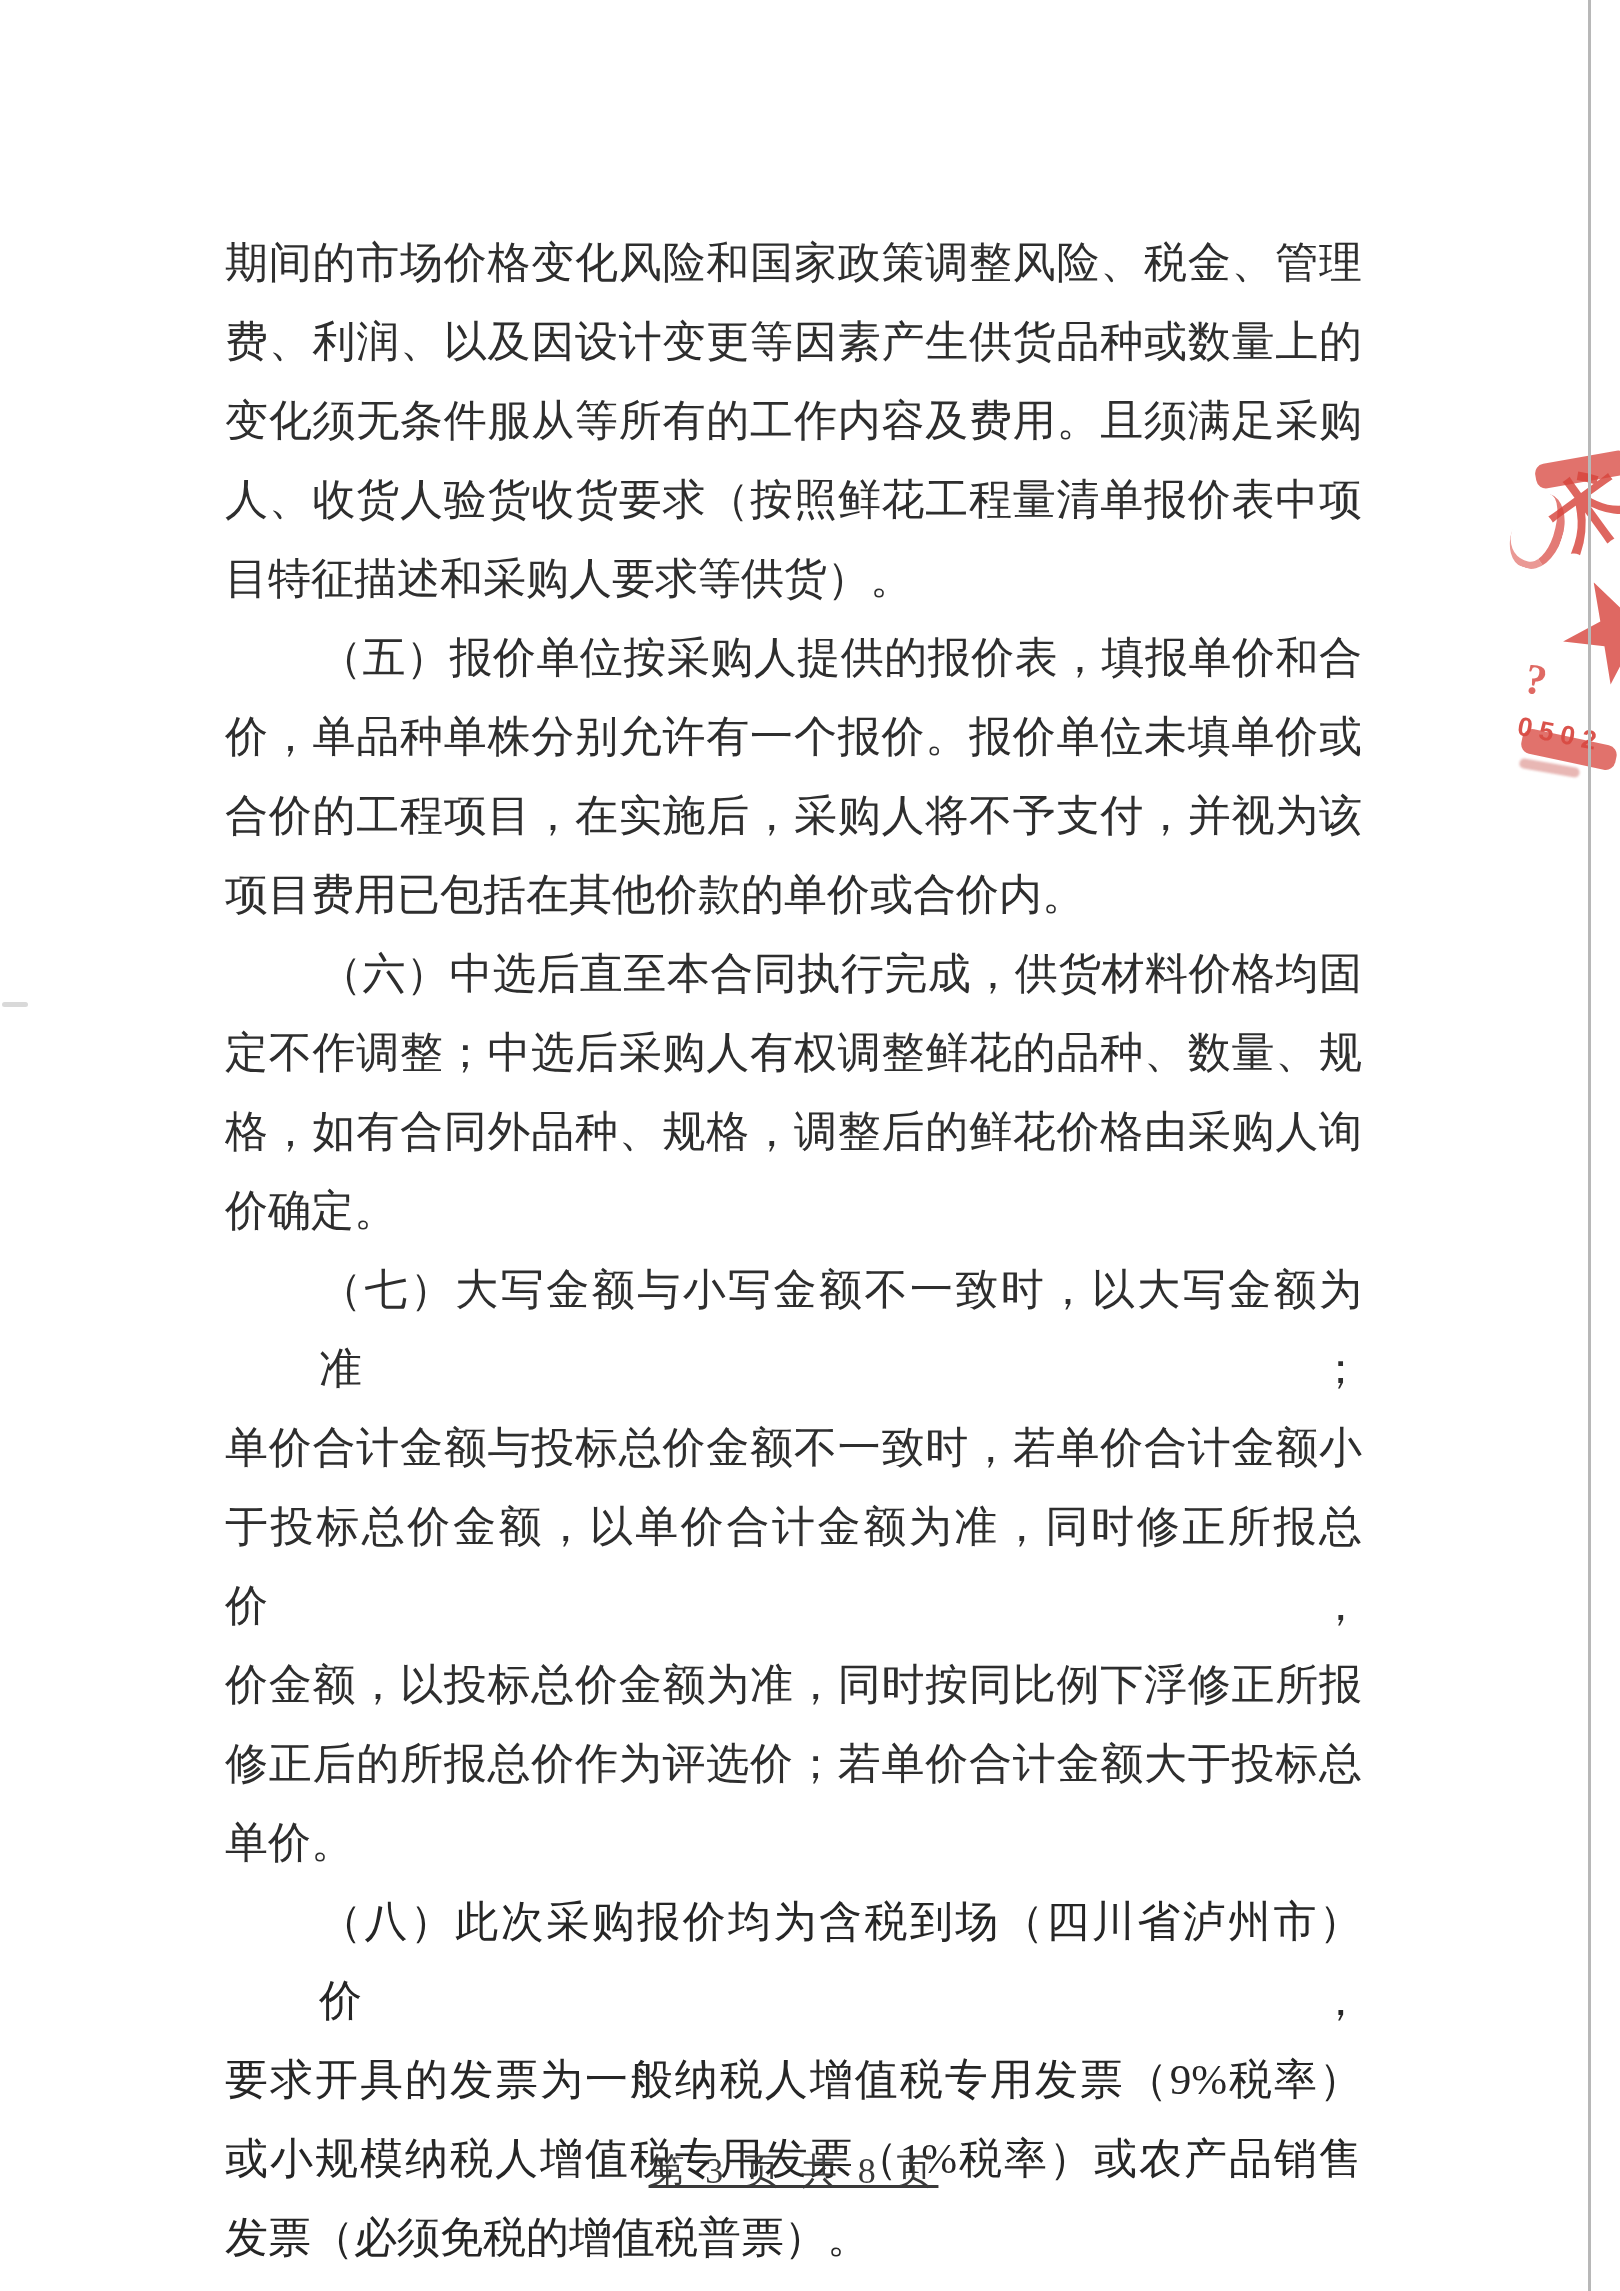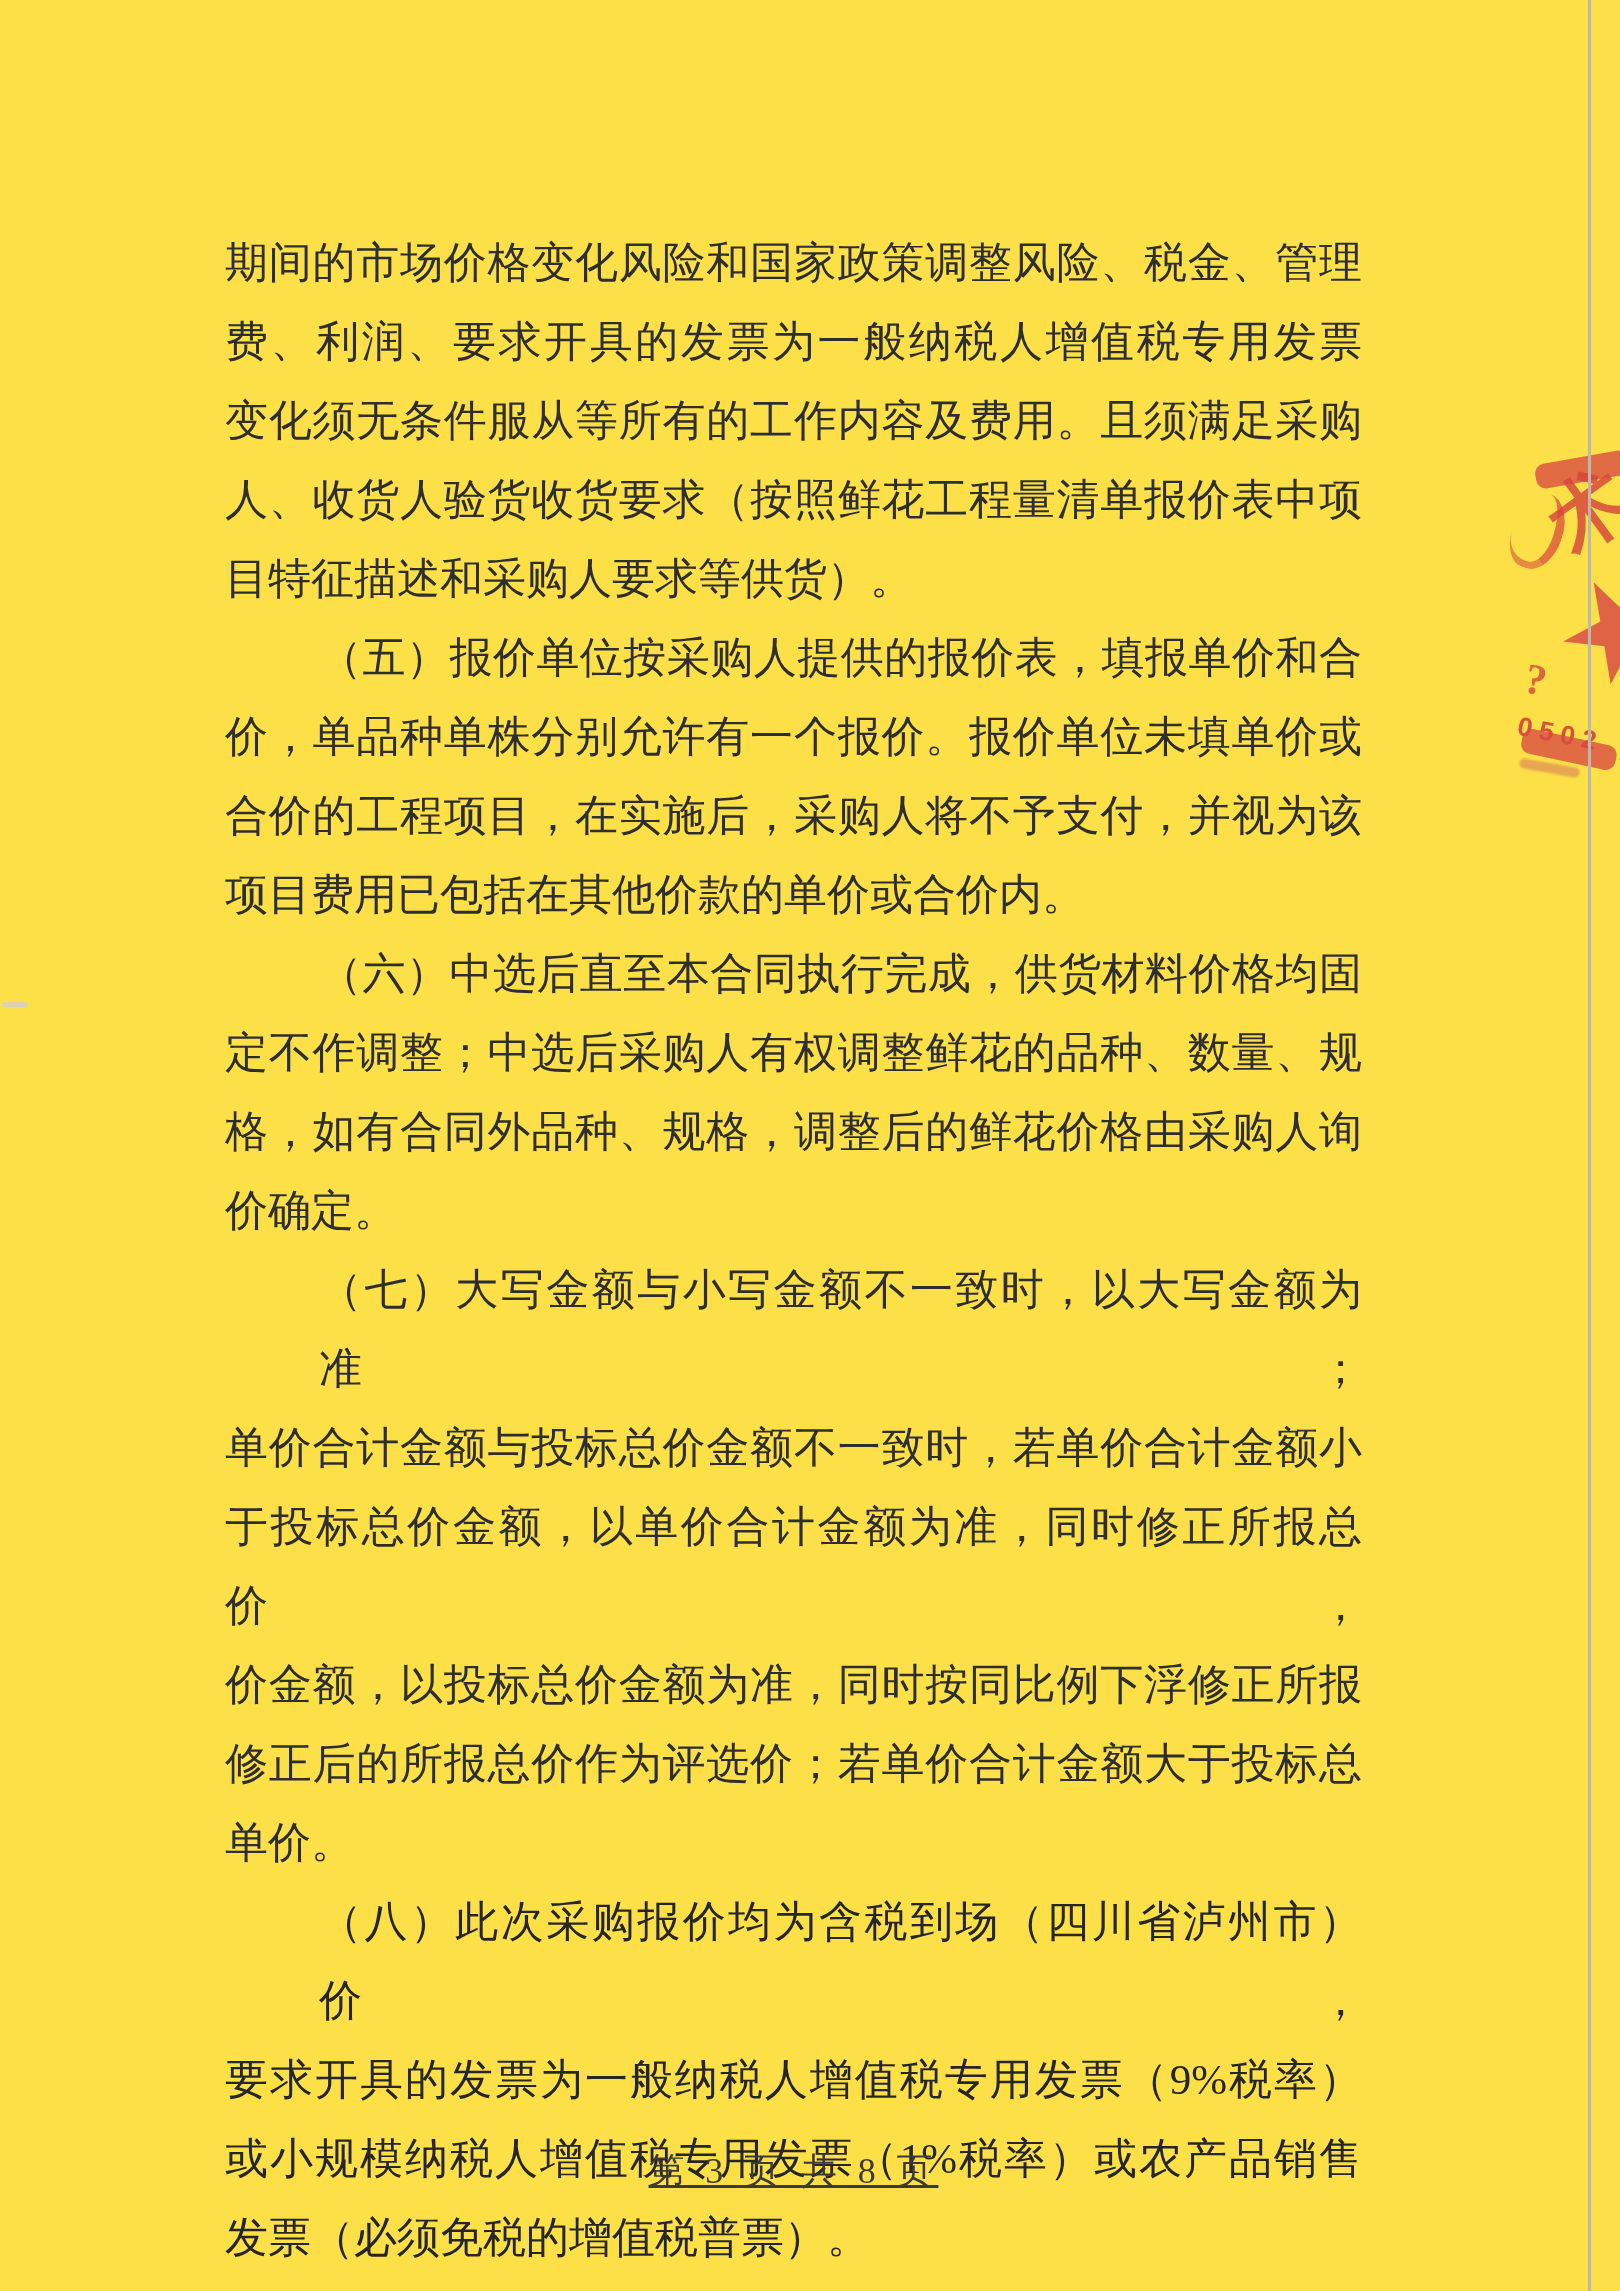--- a/index.html
+++ b/index.html
@@ -1,20 +1,20 @@
 <!DOCTYPE html>
 <html lang="zh"><head>
 <meta charset="utf-8">
 <style>
   html,body{margin:0;padding:0;background:#e8e8e8;}
   .page{
     position:relative;
     width:1620px;height:2292px;
     margin:0 auto;
-    background:#fde047;
+    background:#ffffff;
     overflow:hidden;
     font-family:"Liberation Serif","DejaVu Serif",serif;
     color:#2e2e2e;
   }
   
   .text-block{
     position:absolute;left:225px;top:223px;width:1137px;
     font-size:43px;line-height:79px;
   }
   .ln{
@@ -92,21 +92,21 @@
     transform:rotate(10deg);filter:blur(1px);
   }
 </style>
 </head>
 <body>
 
 <div class="page">
 
   <div class="text-block">
     <div class="ln">期间的市场价格变化风险和国家政策调整风险、税金、管理</div>
-    <div class="ln">费、利润、要求开具的发票为一般纳税人增值税专用发票</div>
+    <div class="ln">费、利润、以及因设计变更等因素产生供货品种或数量上的</div>
     <div class="ln">变化须无条件服从等所有的工作内容及费用。且须满足采购</div>
     <div class="ln">人、收货人验货收货要求（按照鲜花工程量清单报价表中项</div>
     <div class="ln end">目特征描述和采购人要求等供货）。</div>
     <div class="ln ind">（五）报价单位按采购人提供的报价表，填报单价和合</div>
     <div class="ln">价，单品种单株分别允许有一个报价。报价单位未填单价或</div>
     <div class="ln">合价的工程项目，在实施后，采购人将不予支付，并视为该</div>
     <div class="ln end">项目费用已包括在其他价款的单价或合价内。</div>
     <div class="ln ind">（六）中选后直至本合同执行完成，供货材料价格均固</div>
     <div class="ln">定不作调整；中选后采购人有权调整鲜花的品种、数量、规</div>
     <div class="ln">格，如有合同外品种、规格，调整后的鲜花价格由采购人询</div>

